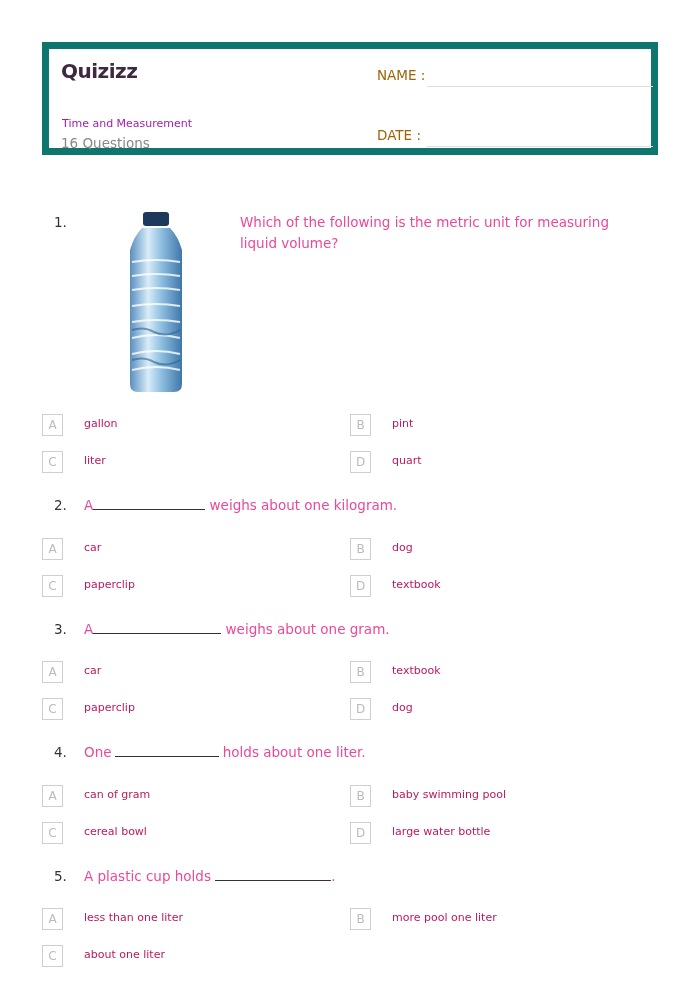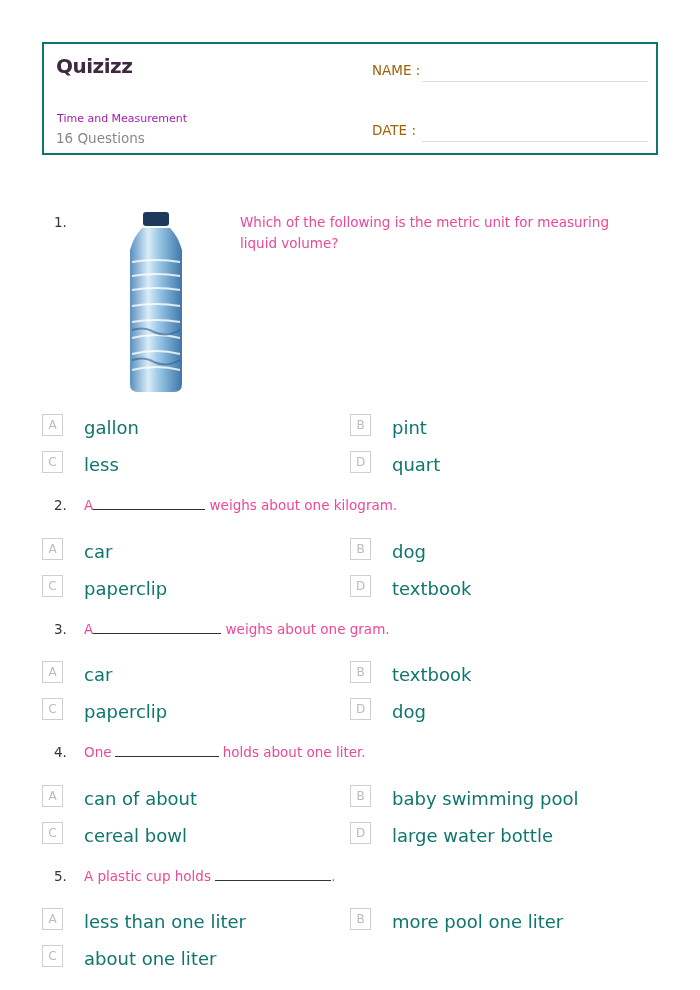--- a/index.html
+++ b/index.html
@@ -1,21 +1,21 @@
 <!DOCTYPE html>
 <html><head>
 <meta charset="utf-8">
 <style>
   * { box-sizing: border-box; margin: 0; padding: 0; }
   html, body { width: 700px; height: 990px; background: #ffffff; overflow: hidden; }
   body { font-family: "DejaVu Sans", sans-serif; color: #333; position: relative; }
 
   .header-box {
     position: absolute; left: 42px; top: 42px; width: 616px; height: 113px;
-    border: 2px solid #0f766e;
+    border: 7px solid #0f766e;
   }
   .logo {
     position: absolute; left: 12px; top: 10px;
     font-family: "DejaVu Sans", sans-serif; font-weight: bold; font-size: 20px;
     color: #3e2a40; letter-spacing: -0.5px;
   }
   .ws-title { position: absolute; left: 13px; top: 68px; font-size: 11px; color: #a21caf; }
   .ws-count { position: absolute; left: 12px; top: 86px; font-size: 13.5px; color: #888; }
 
   .field { position: absolute; left: 328px; height: 22px; width: 276px; }
@@ -27,21 +27,21 @@
   .blank { display: inline-block; border-bottom: 1px solid #333; height: 1em; vertical-align: baseline; }
 
   .bottle { position: absolute; left: 124px; top: 210px; width: 64px; height: 184px; }
 
   .opt { position: absolute; height: 22px; }
   .opt .box {
     position: absolute; left: 0; top: 0; width: 21px; height: 22px;
     border: 1px solid #cfcfcf; color: #bbb; font-size: 12px;
     display: flex; align-items: center; justify-content: center;
   }
-  .opt .txt { position: absolute; left: 42px; top: 3px; font-size: 18px; color: #0f766e; white-space: nowrap; }
+  .opt .txt { position: absolute; left: 42px; top: 3px; font-size: 11px; color: #be185d; white-space: nowrap; }
 </style>
 </head>
 <body>
 
 <div class="header-box">
   <div class="logo">Quizizz</div>
   <div class="ws-title">Time and Measurement</div>
   <div class="ws-count">16 Questions</div>
 
   <div class="field" style="top:16px">
@@ -86,21 +86,21 @@
 <div class="opt" style="left:42px; top:414px">
   <span class="box">A</span>
   <span class="txt">gallon</span>
 </div>
 <div class="opt" style="left:350px; top:414px">
   <span class="box">B</span>
   <span class="txt">pint</span>
 </div>
 <div class="opt" style="left:42px; top:451px">
   <span class="box">C</span>
-  <span class="txt">less</span>
+  <span class="txt">liter</span>
 </div>
 <div class="opt" style="left:350px; top:451px">
   <span class="box">D</span>
   <span class="txt">quart</span>
 </div>
 
 <div class="qnum" style="left:54px; top:497px">2.</div>
 <div class="qtext" style="left:84px; top:495px; white-space:nowrap">
   <span>A</span><span class="blank" style="width:112px"></span>
   <span>weighs about one kilogram.</span>
@@ -147,21 +147,21 @@
 </div>
 
 <div class="qnum" style="left:54px; top:744px">4.</div>
 <div class="qtext" style="left:84px; top:742px; white-space:nowrap">
   <span>One</span><span class="blank" style="width:104px; margin-left:3px"></span>
   <span>holds about one liter.</span>
 </div>
 
 <div class="opt" style="left:42px; top:785px">
   <span class="box">A</span>
-  <span class="txt">can of about</span>
+  <span class="txt">can of gram</span>
 </div>
 <div class="opt" style="left:350px; top:785px">
   <span class="box">B</span>
   <span class="txt">baby swimming pool</span>
 </div>
 <div class="opt" style="left:42px; top:822px">
   <span class="box">C</span>
   <span class="txt">cereal bowl</span>
 </div>
 <div class="opt" style="left:350px; top:822px">

